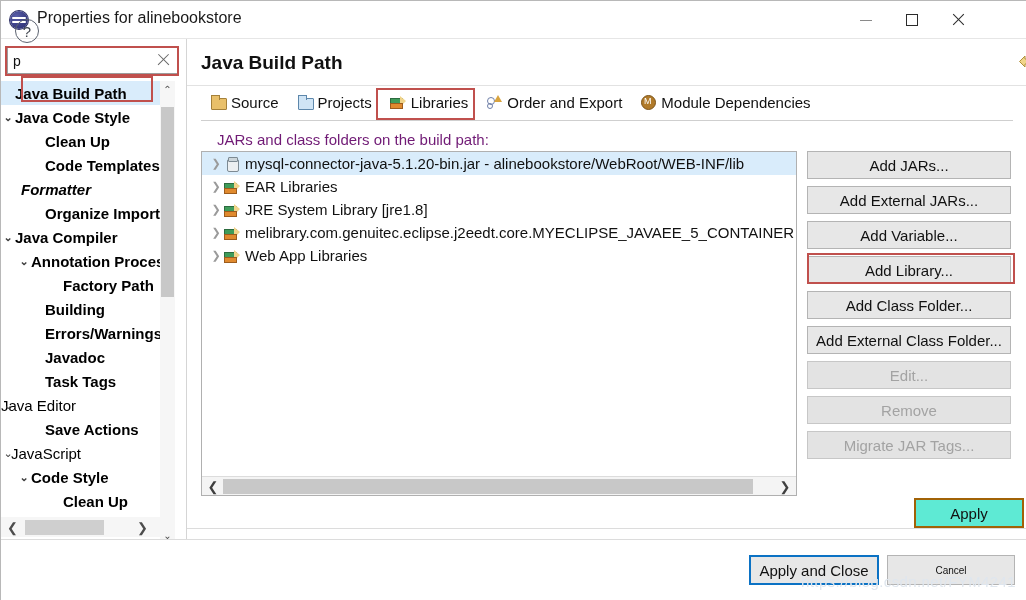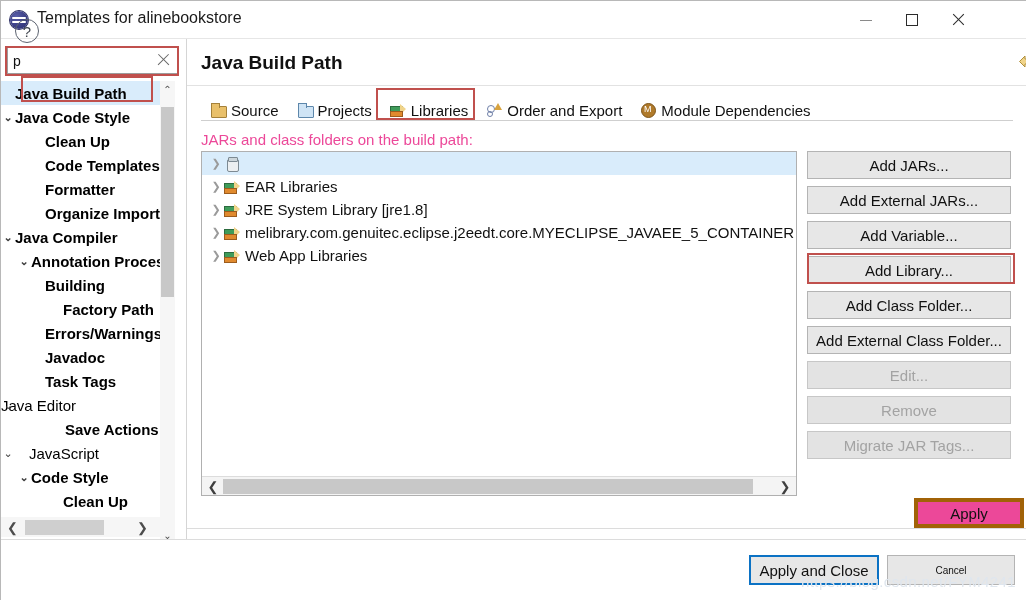--- a/index.html
+++ b/index.html
@@ -161,21 +161,21 @@
     position: absolute; left: 0px; top: 46px;
     width: 840px; height: 1px; background: #e2e2e2;
   }
   
   #nav-tools { position: absolute; right: 10px; top: 14px; height: 22px; }
   .navi { position: absolute; top: 0; }
   #nav-back  { left: 0; }
 
   
   #tabs {
-    position: absolute; left: 14px; top: 56px;
+    position: absolute; left: 14px; top: 48px;
     width: 812px; height: 30px;
     display: flex; align-items: flex-end;
   }
   .tab {
     position: relative; height: 30px;
     display: flex; align-items: center; gap: 5px;
     padding: 0 9px;
     font-size: 15px; color: #111; white-space: nowrap;
   }
   .tab.active { background: #ffffff; }
@@ -259,22 +259,22 @@
     width: 8px; height: 3px; background: #cdd6db;
     border: 1px solid #7d8a93; border-radius: 1px;
   }
   .ic-jar i {
     position: absolute; left: 5px; top: 7px;
     font-size: 5px; color: #55606a; letter-spacing: 0.5px;
     font-family: "Liberation Mono", monospace;
   }
 
   #list-caption {
-    position: absolute; left: 14px; top: 92px;
-    font-size: 15px; color: #ec4899;
+    position: absolute; left: 30px; top: 92px;
+    font-size: 15px; color: #701a75;
   }
 
   
   #libbox {
     position: absolute; left: 14px; top: 112px;
     width: 596px; height: 345px;
     border: 1px solid #b0b0b0; background: #ffffff;
     overflow: hidden;
   }
   .lib-row {
@@ -320,21 +320,21 @@
   .sbtn.gap { }
 
   
   #apply-sep {
     position: absolute; left: 0; top: 489px;
     width: 840px; height: 1px; background: #dcdcdc;
   }
   #btn-apply {
     position: absolute; left: 727px; top: 459px;
     width: 110px; height: 30px;
-    background: #ec4899; border: 4px solid #a16207;
+    background: #5eead4; border: 2px solid #a16207;
     font-size: 15px; color: #111;
     display: flex; align-items: center; justify-content: center;
     cursor: pointer;
   }
 
   
   #bottom {
     position: absolute; left: 0; top: 538px;
     width: 1026px; height: 62px;
     background: #ffffff; border-top: 1px solid #dcdcdc;
@@ -378,21 +378,21 @@
   #anno-tab    { left: 375px; top: 87px;  width: 99px;  height: 32px; }
   #anno-addlib { left: 806px; top: 252px; width: 208px; height: 31px; }
 </style>
 </head>
 <body>
 
 <div id="dialog">
 
   <div id="titlebar">
     <div id="title-icon"></div>
-    <div id="title-text">Templates for alinebookstore</div>
+    <div id="title-text">Properties for alinebookstore</div>
     <div class="wbtn" id="btn-min">
         <span class="g"></span>
       </div>
     <div class="wbtn" id="btn-max">
         <span class="g"></span>
       </div>
     <div class="wbtn" id="btn-close">
         <span class="g"></span>
       </div>
   </div>
@@ -410,58 +410,58 @@
           <span class="t-arrow" style="left: 0px;">⌄</span>
           <span class="t-label" style="margin-left: 14px;">Java Code Style</span>
         </div>
         <div class="t-item bold">
           <span class="t-label" style="margin-left: 44px;">Clean Up</span>
         </div>
         <div class="t-item bold">
           <span class="t-label" style="margin-left: 44px;">Code Templates</span>
         </div>
         <div class="t-item bold">
-          <span class="t-label" style="margin-left: 44px;">Formatter</span>
+          <span class="t-label" style="margin-left: 20px; font-style: italic;">Formatter</span>
         </div>
         <div class="t-item bold">
           <span class="t-label" style="margin-left: 44px;">Organize Imports</span>
         </div>
         <div class="t-item bold">
           <span class="t-arrow" style="left: 0px;">⌄</span>
           <span class="t-label" style="margin-left: 14px;">Java Compiler</span>
         </div>
         <div class="t-item bold">
           <span class="t-arrow" style="left: 16px;">⌄</span>
           <span class="t-label" style="margin-left: 30px;">Annotation Processing</span>
         </div>
         <div class="t-item bold">
+          <span class="t-label" style="margin-left: 62px;">Factory Path</span>
+        </div>
+        <div class="t-item bold">
           <span class="t-label" style="margin-left: 44px;">Building</span>
-        </div>
-        <div class="t-item bold">
-          <span class="t-label" style="margin-left: 62px;">Factory Path</span>
         </div>
         <div class="t-item bold">
           <span class="t-label" style="margin-left: 44px;">Errors/Warnings</span>
         </div>
         <div class="t-item bold">
           <span class="t-label" style="margin-left: 44px;">Javadoc</span>
         </div>
         <div class="t-item bold">
           <span class="t-label" style="margin-left: 44px;">Task Tags</span>
         </div>
         <div class="t-item">
           <span class="t-arrow" style="left: 0px;">⌄</span>
           <span class="t-label" style="margin-left: 0;">Java Editor</span>
         </div>
         <div class="t-item bold">
-          <span class="t-label" style="margin-left: 64px;">Save Actions</span>
+          <span class="t-label" style="margin-left: 44px;">Save Actions</span>
         </div>
         <div class="t-item">
           <span class="t-arrow" style="left: 0px;">⌄</span>
-          <span class="t-label" style="margin-left: 28px;">JavaScript</span>
+          <span class="t-label" style="margin-left: 10px;">JavaScript</span>
         </div>
         <div class="t-item bold">
           <span class="t-arrow" style="left: 16px;">⌄</span>
           <span class="t-label" style="margin-left: 30px;">Code Style</span>
         </div>
         <div class="t-item bold">
           <span class="t-label" style="margin-left: 62px;">Clean Up</span>
         </div>
         <div class="t-item bold">
           <span class="t-label" style="margin-left: 62px;">Code Templates</span>
@@ -523,20 +523,21 @@
 
     <div id="list-caption">JARs and class folders on the build path:</div>
 
     <div id="libbox">
       <div id="lib-rows">
           <div class="lib-row sel">
             <span class="lib-arrow">❯</span>
             <span class="ic lib-ic ic-jar">
               <i></i>
             </span>
+            <span>mysql-connector-java-5.1.20-bin.jar - alinebookstore/WebRoot/WEB-INF/lib</span>
           </div>
           <div class="lib-row">
             <span class="lib-arrow">❯</span>
             <span class="ic lib-ic ic-lib">
               <i></i>
             </span>
             <span>EAR Libraries</span>
           </div>
           <div class="lib-row">
             <span class="lib-arrow">❯</span>

